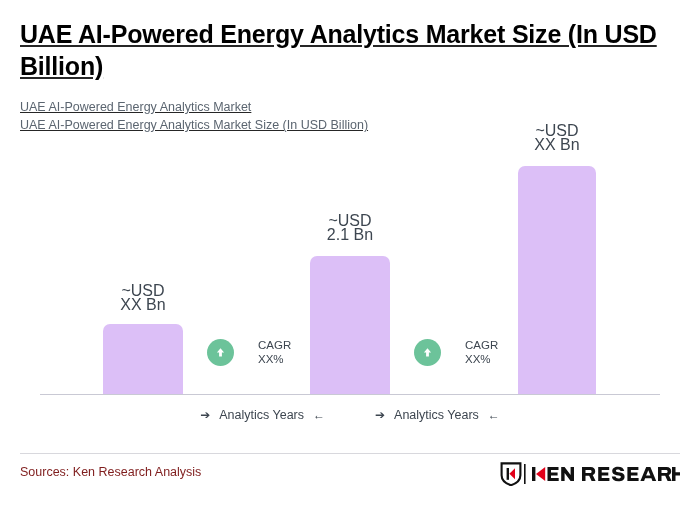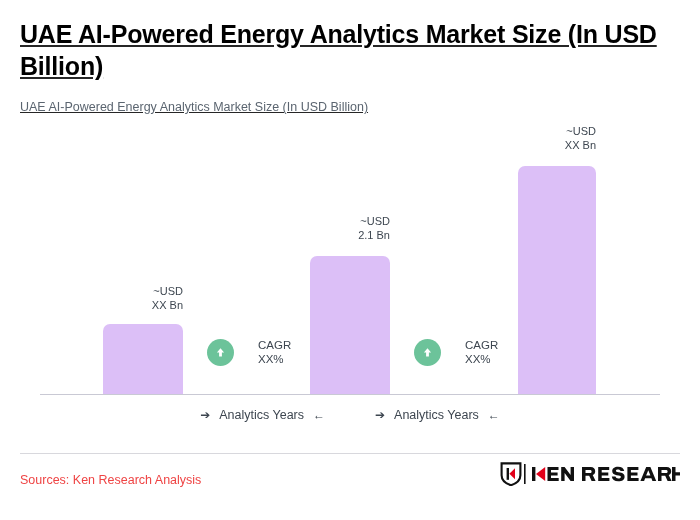--- a/index.html
+++ b/index.html
@@ -59,24 +59,24 @@
     background: #c9c9d4;
   }
   .bar {
     position: absolute;
     background: #dcbff7;
     border-radius: 7px 7px 0 0;
     bottom: 35px;
   }
   .bar-label {
     position: absolute;
-    font-size: 11px;
+    font-size: 16px;
     line-height: 14px;
     color: #3d4650;
-    text-align: right;
+    text-align: center;
     white-space: nowrap;
   }
 
   
   .bar-1 { left: 103px; width: 80px; height: 71px; }
   .label-1 { left: 103px; width: 80px; top: 284px; }
   
   .bar-2 { left: 310px; width: 80px; height: 139px; }
   .label-2 { left: 310px; width: 80px; top: 214px; }
   
@@ -141,41 +141,41 @@
     top: 453px;
     width: 660px;
     height: 1px;
     background: #d8d8dd;
   }
   .sources {
     position: absolute;
     left: 20px;
     top: 465px;
     font-size: 12.5px;
-    color: #ef4444;
-    white-space: nowrap;
-    margin-top: 8px;
+    color: #7f1d1d;
+    white-space: nowrap;
   }
   .logo {
     position: absolute;
     right: 20px;
     top: 462px;
     display: flex;
     align-items: center;
     gap: 0px;
   }
   .logo-mark { display: block; }
   .logo-word { display: block; }
 </style>
 </head>
 <body>
 
 <div class="header">
   <h1 class="chart-title">UAE AI-Powered Energy Analytics Market Size (In USD Billion)</h1>
   <div class="subtitle-block">
+    <div class="subtitle-line">UAE AI-Powered Energy Analytics Market</div>
     <div class="subtitle-line">UAE AI-Powered Energy Analytics Market Size (In USD Billion)</div>
   </div>
 </div>
 
 <div class="plot">
 
   <div class="bar-label label-1">
     <div>~USD</div>
     <div>XX Bn</div>
   </div>

